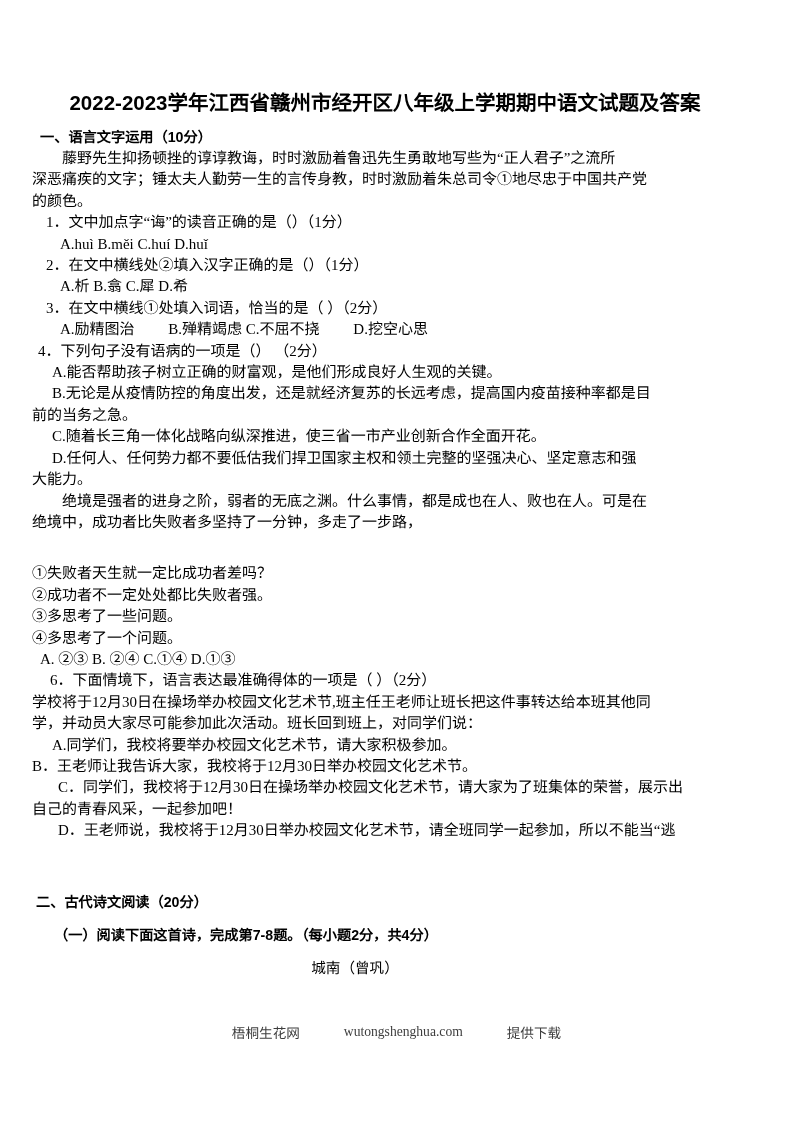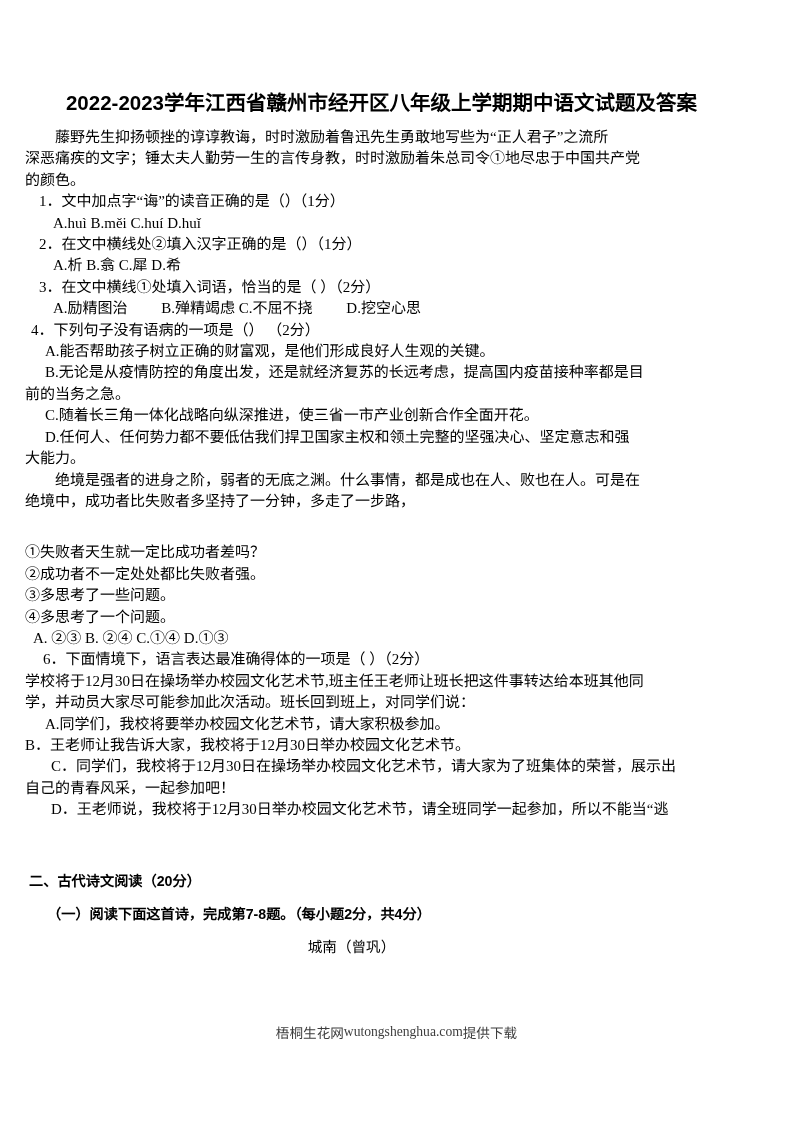--- a/index.html
+++ b/index.html
@@ -13,21 +13,21 @@
     height: 1122px;
     font-family: "Liberation Serif", "DejaVu Serif", serif;
     color: #000000;
     position: relative;
     overflow: hidden;
   }
   .page {
     width: 793px;
     height: 1122px;
     box-sizing: border-box;
-    padding: 88px 55px 0 25px;
+    padding: 88px 55px 0 32px;
     position: relative;
   }
   .doc-title {
     font-family: "Liberation Sans", "DejaVu Sans", sans-serif;
     font-weight: bold;
     font-size: 20.5px;
     line-height: 29px;
     text-align: center;
     letter-spacing: 0px;
     margin: 0 0 10px 0;
@@ -83,33 +83,35 @@
     padding-right: 60px;
   }
   .footer {
     position: absolute;
     left: 0;
     right: 0;
     bottom: 80px;
     display: flex;
     justify-content: center;
     align-items: center;
+    gap: 44px;
     font-size: 13.6px;
     color: #3d3d3d;
     font-family: "Liberation Serif", "DejaVu Serif", serif;
   }
   .footer span { white-space: nowrap; }
 </style>
 </head>
 <body>
 
 <div class="page">
 
   <h1 class="doc-title">2022-2023学年江西省赣州市经开区八年级上学期期中语文试题及答案</h1>
 
+  <div class="sec-head">一、语言文字运用（10分）</div>
 
   <p class="body-line indent2 pad-none">藤野先生抑扬顿挫的谆谆教诲，时时激励着鲁迅先生勇敢地写些为“正人君子”之流所</p>
   <p class="body-line pad-none">深恶痛疾的文字；锤太夫人勤劳一生的言传身教，时时激励着朱总司令①地尽忠于中国共产党</p>
   <p class="body-line pad-none">的颜色。</p>
 
   <p class="body-line pad-q">1．文中加点字“诲”的读音正确的是（）（1分）</p>
   <p class="body-line pad-opt">A.huì  B.měi   C.huí  D.huǐ</p>
 
   <p class="body-line pad-q">2．在文中横线处②填入汉字正确的是（）（1分）</p>
   <p class="body-line pad-opt">A.析  B.翕  C.犀  D.希</p>

